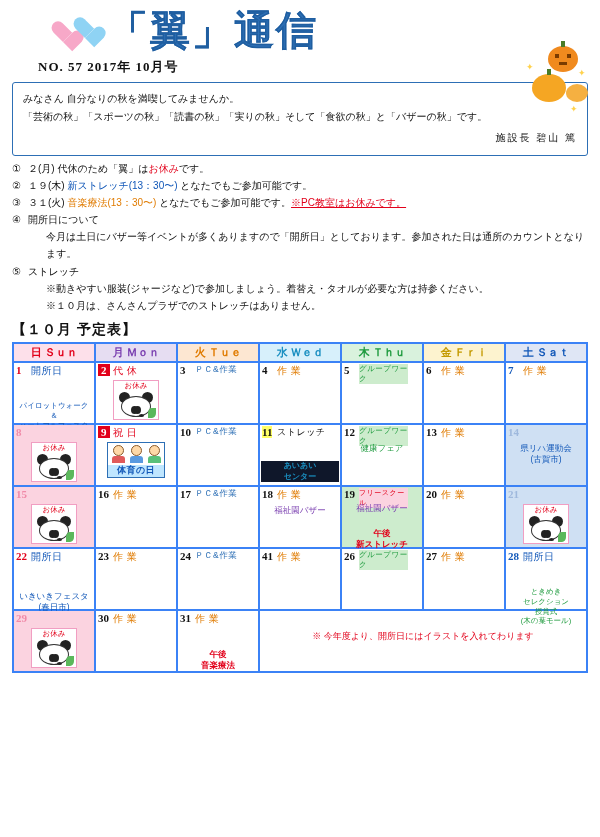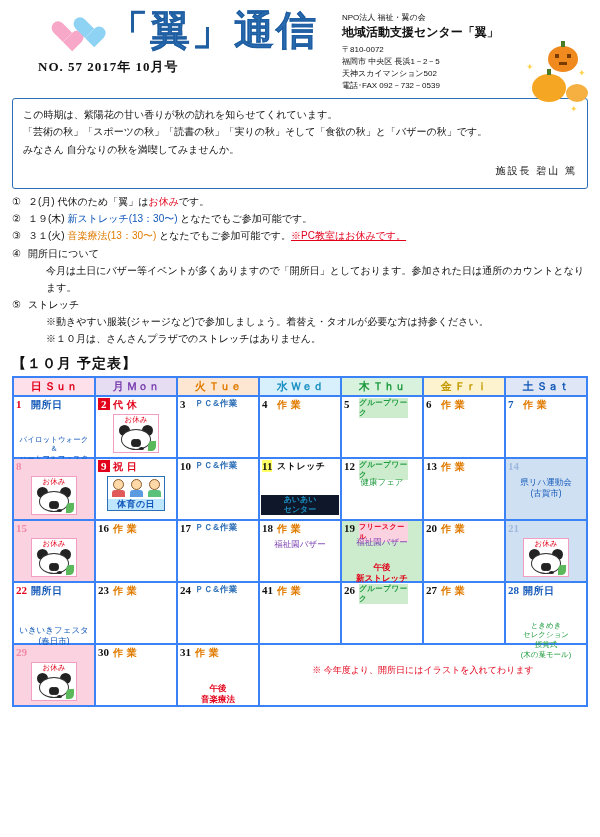--- a/index.html
+++ b/index.html
@@ -86,21 +86,21 @@
   th.sun { background:#fde0ea; color:#e2001a; }
   th.mon { background:#e6ddf2; color:#7a3fb0; }
   th.tue { background:#fde7d2; color:#e07b00; }
   th.wed { background:#d7f0fb; color:#1a8fc1; }
   th.thu { background:#d9f2dd; color:#1f9b3f; }
   th.fri { background:#fdf3cf; color:#c49a00; }
   th.sat { background:#dfe6f5; color:#1157b8; }
 
   td.day { vertical-align:top; padding:0; height:62px; position:relative; }
   .dnum { position:absolute; left:2px; top:1px; font-size:11px; font-weight:bold; font-family:"Liberation Serif", serif; }
-  .dlabel { position:absolute; left:17px; top:1px; right:14px; font-size:10px; font-weight:bold; letter-spacing:0.5px; }
+  .dlabel { position:absolute; left:17px; top:1px; right:14px; font-size:10px; font-weight:normal; letter-spacing:0.5px; }
   .cellbody { position:absolute; left:1px; right:1px; top:16px; bottom:1px; font-size:8px; text-align:center; line-height:1.3; }
 
   .num-red { color:#e2001a; }
   .num-blue { color:#1157b8; }
   .num-black { color:#111; }
   .lbl-blue { color:#1157b8; }
   .lbl-red { color:#e2001a; }
   .lbl-orange { color:#e07b00; }
   .lbl-green { color:#1f9b3f; }
   .lbl-purple { color:#7a3fb0; }
@@ -149,52 +149,41 @@
 
   <div class="header">
     <div class="logo-area">
       <div class="hearts">
         <div class="heart pink"></div>
         <div class="heart blue"></div>
       </div>
       <div class="title-main">「翼」通信</div>
       <div class="issue-line">NO. 57  2017年  10月号</div>
     </div>
-    <div class="org-block">
-      <div class="npo">NPO法人 福祉・翼の会</div>
-      <div class="center">地域活動支援センター「翼」</div>
-      <div class="addr">
-        <div>〒810-0072</div>
-        <div>福岡市 中央区 長浜1－2－5</div>
-        <div>天神スカイマンション502</div>
-        <div>電話･FAX 092－732－0539</div>
-      </div>
-    </div>
   </div>
 
   <div class="pumpkins">
     <div class="pk pk1">
         <div class="pk-stem" style="left:13px;top:-5px;"></div>
       <div class="pk-face" style="left:7px;top:8px;width:4px;height:4px;"></div>
       <div class="pk-face" style="right:7px;top:8px;width:4px;height:4px;"></div>
       <div class="pk-face" style="left:11px;top:16px;width:8px;height:3px;"></div>
     </div>
     <div class="pk pk2">
         <div class="pk-stem" style="left:15px;top:-5px;"></div>
       </div>
     <div class="pk pk3"></div>
     <div class="sparkle" style="left:0px;top:16px;">✦</div>
     <div class="sparkle" style="left:52px;top:22px;">✦</div>
     <div class="sparkle" style="left:44px;top:58px;">✦</div>
   </div>
 
   <div class="intro-box">
-    <p>この時期は、紫陽花の甘い香りが秋の訪れを知らせてくれています。</p>
+    <p>みなさん 自分なりの秋を満喫してみませんか。</p>
     <p>「芸術の秋」「スポーツの秋」「読書の秋」「実りの秋」そして「食欲の秋」と「バザーの秋」です。</p>
-    <p>みなさん 自分なりの秋を満喫してみませんか。</p>
     <div class="intro-sign">施設長 碧山 篤</div>
   </div>
 
 
   <div class="notice-list">
     <div class="row">
       <div class="num">①</div>
       <div class="txt">
         <span> ２(月)  代休のため「翼」は</span><span class="red">お休み</span><span>です。</span>
       </div>

